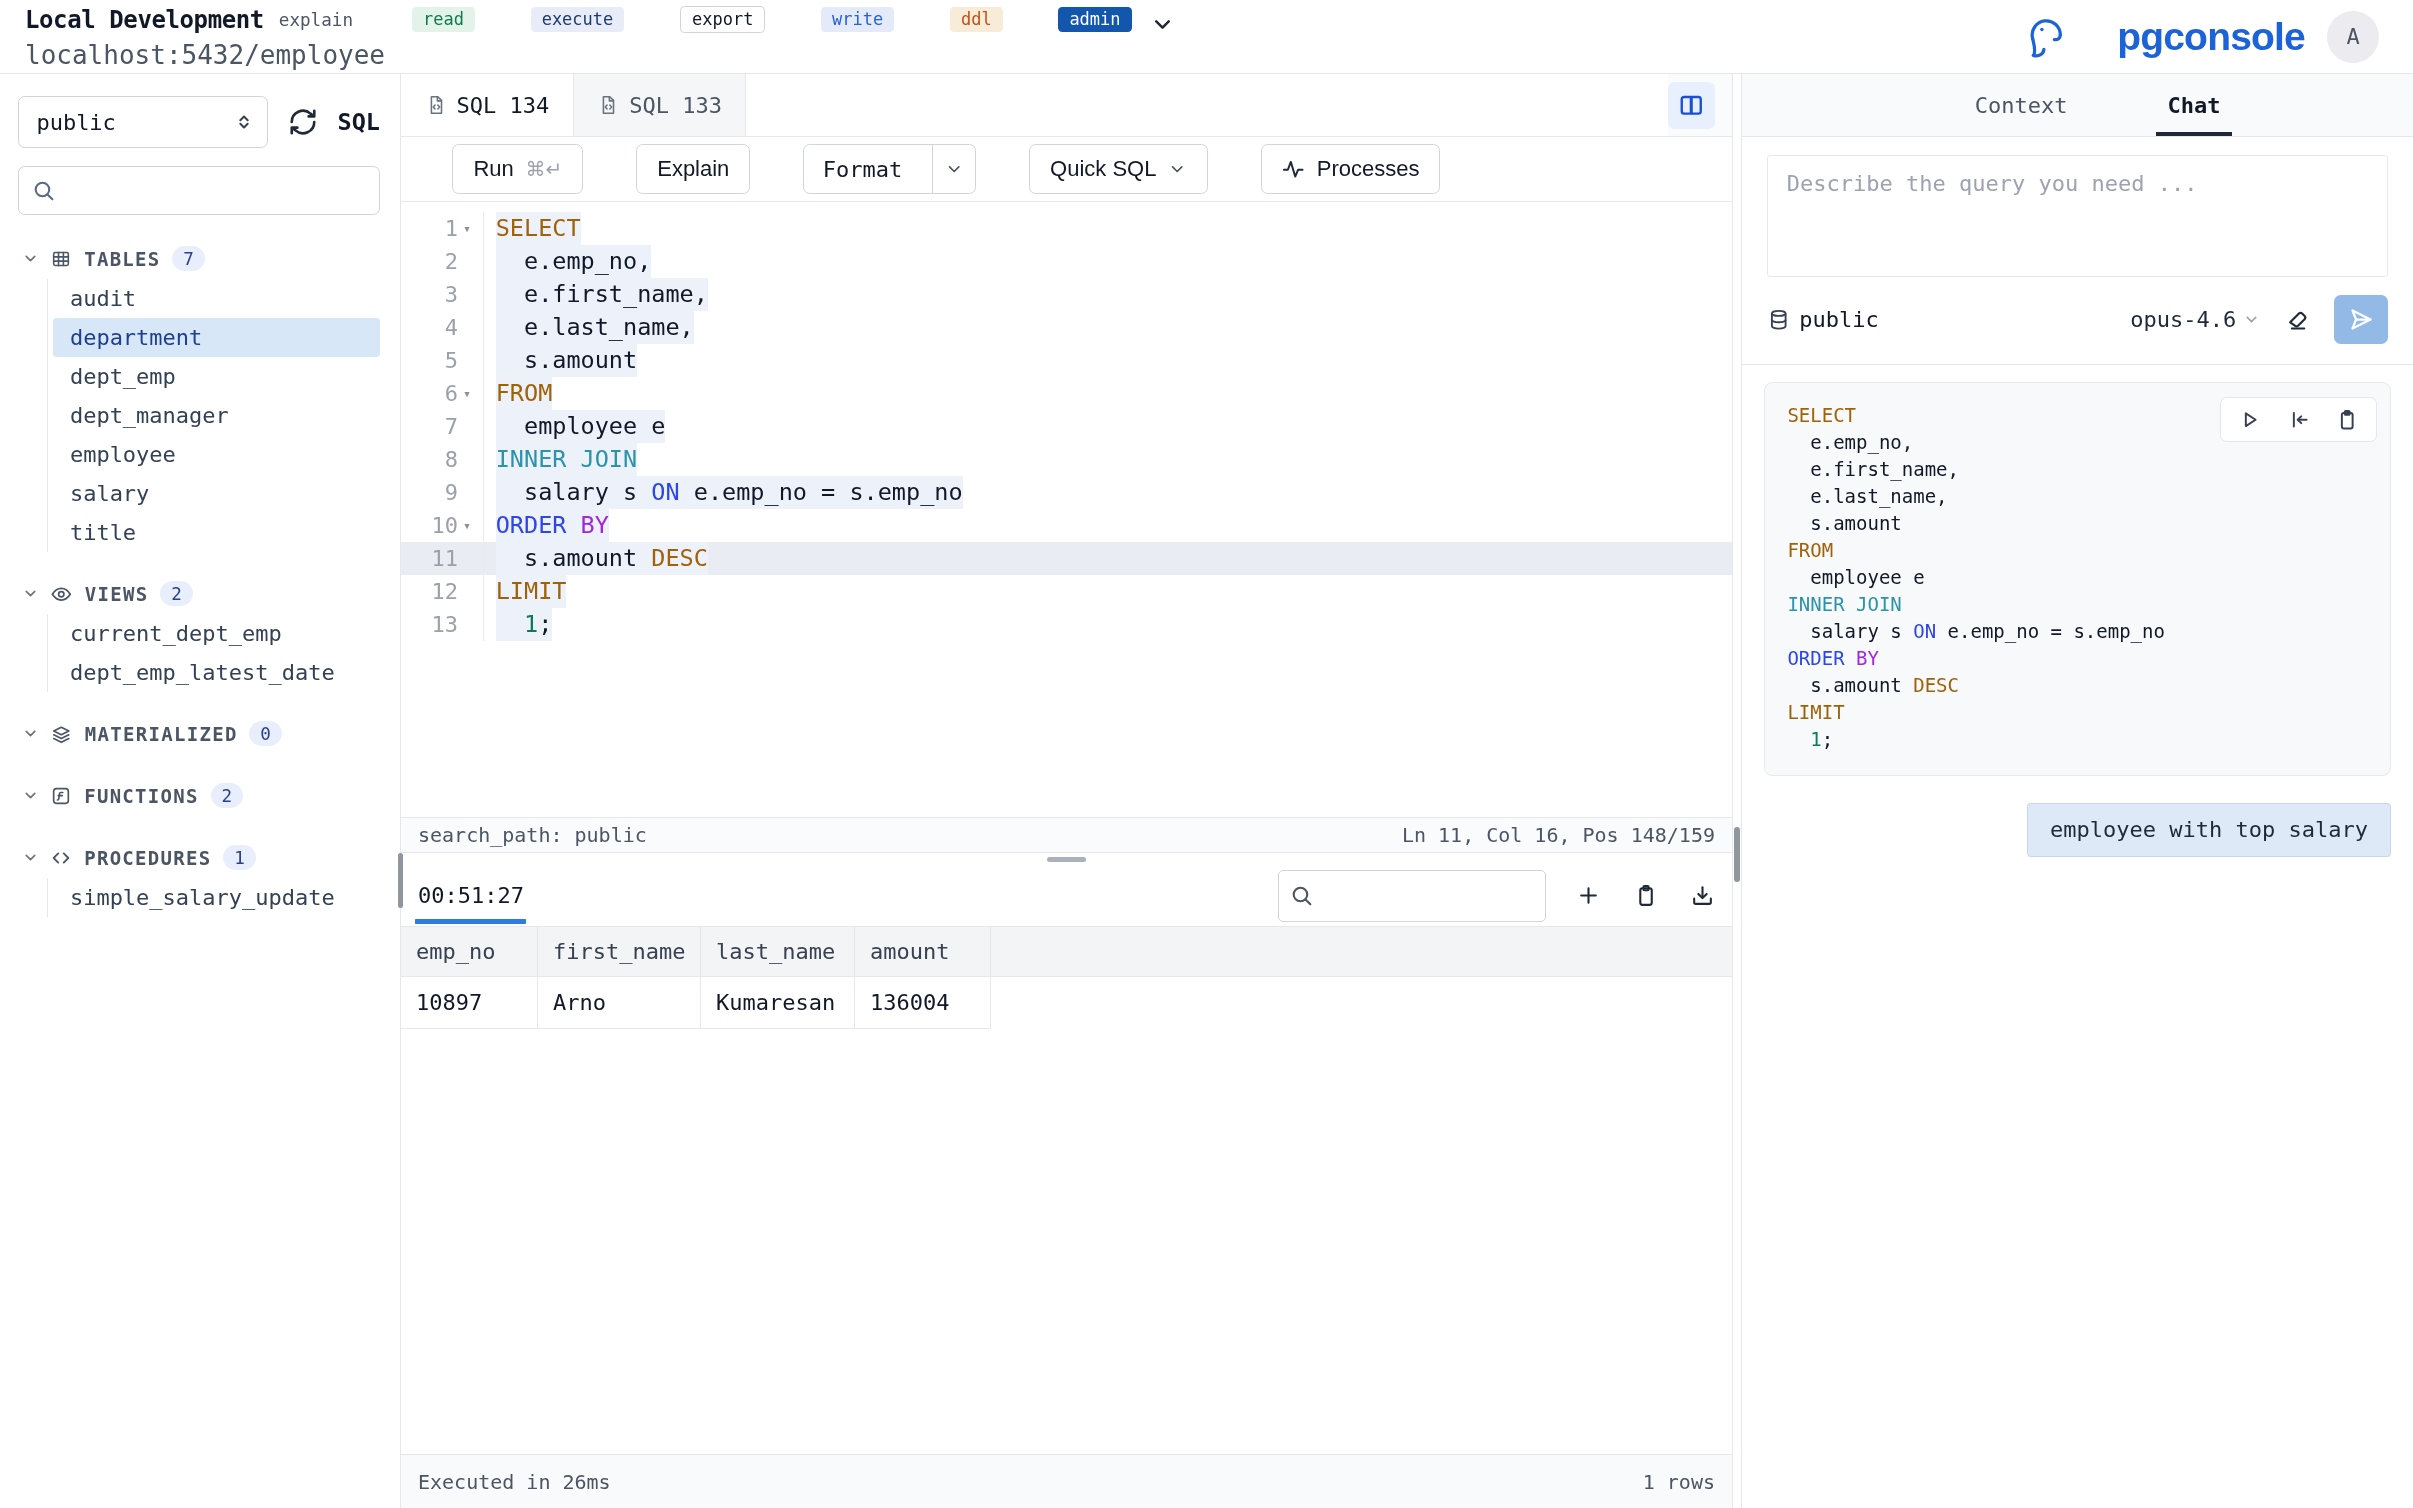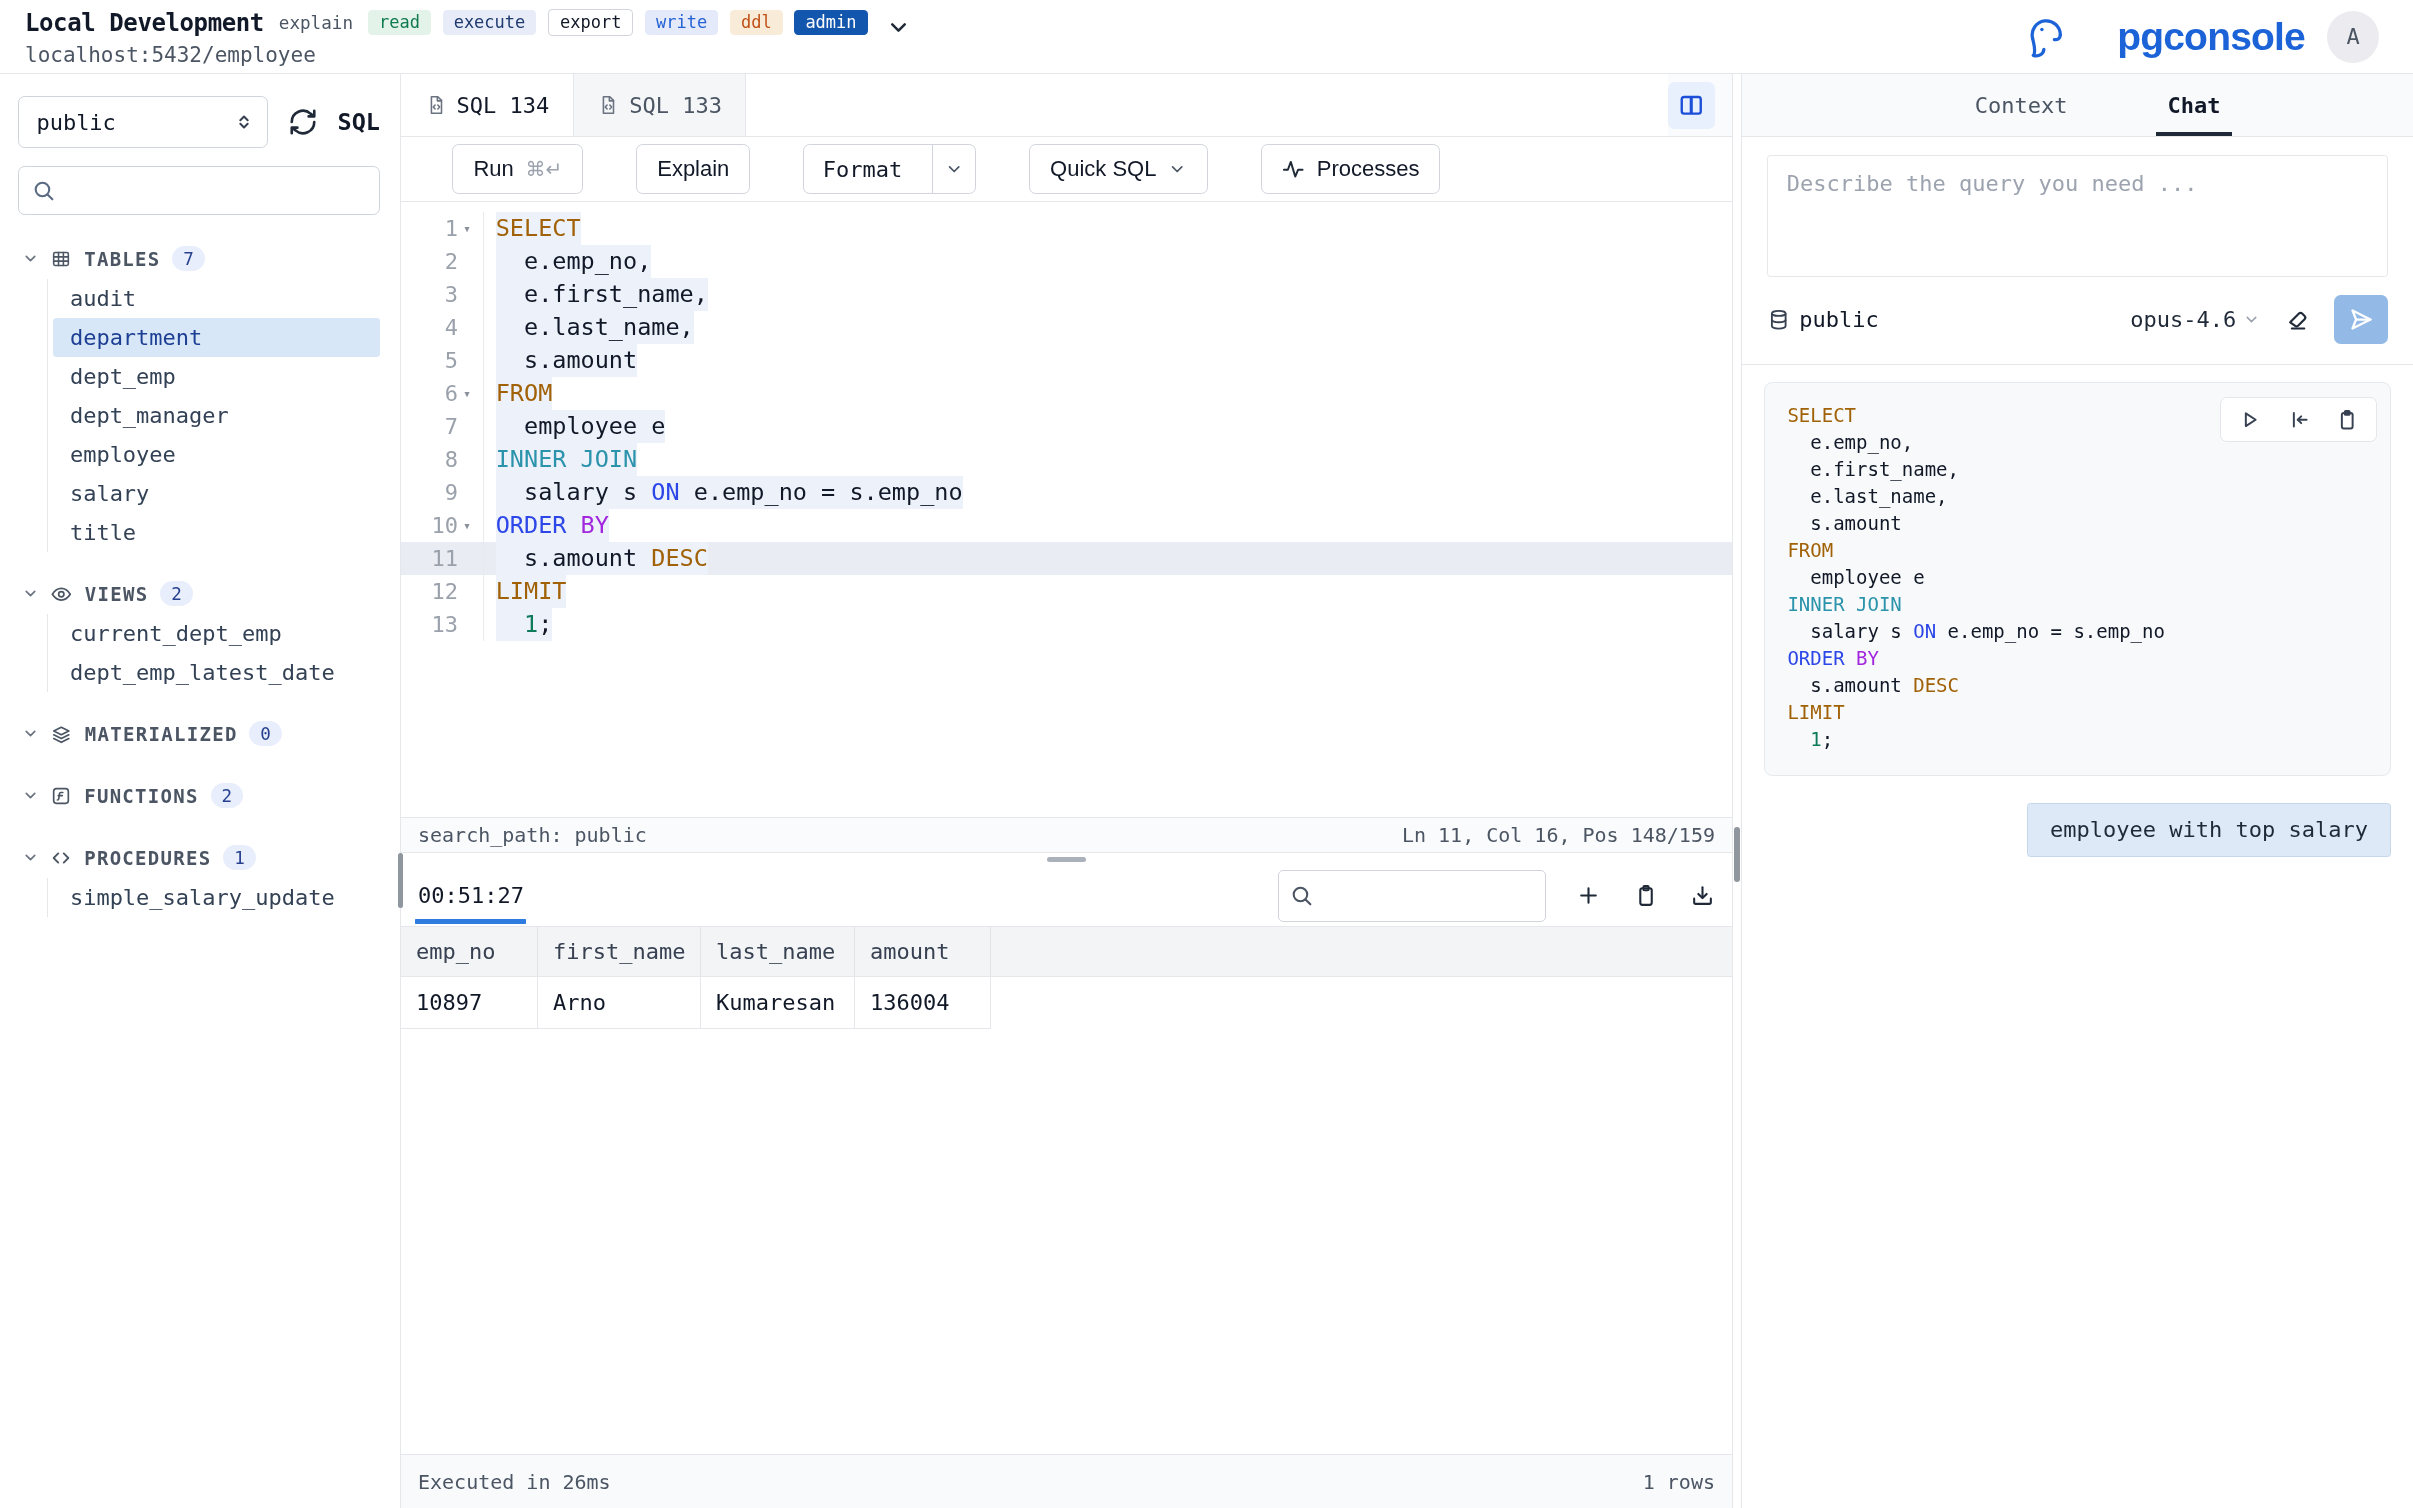--- a/index.html
+++ b/index.html
@@ -8,29 +8,29 @@
   svg { display:block; }
   .ico { display:inline-flex; align-items:center; justify-content:center; }
 
   
   .app-header { height:74px; border-bottom:0.8px solid #e5e7eb; display:flex;
     align-items:center; justify-content:space-between; padding:0 34px 0 25px; }
   .hdr-left { display:flex; flex-direction:column; gap:3.4px; }
   .title-row { display:flex; align-items:center; gap:15px; }
   .app-title { font-size:24px; font-weight:bold; letter-spacing:-0.4px; }
   .mode-label { font-size:17.6px; color:#4b5563; }
-  .badge { font-size:17px; padding:4.2px 11px; border-radius:4.2px; line-height:1; }
+  .badge { font-size:17px; padding:4.2px 11px; border-radius:4.2px; line-height:1;margin-left:44px; }
   .badge-green  { color:#0f7a4d; background:#e4f3ea; }
   .badge-navy   { color:#1e3a6e; background:#e8ecf8; }
   .badge-outline{ color:#111827; background:#fff; border:0.8px solid #d1d5db; }
   .badge-blue   { color:#2563d4; background:#e4eaf9; }
   .badge-orange { color:#c05117; background:#f8ecd9; }
   .badge-solid  { color:#ffffff; background:#1356ad; }
   .hdr-chev { color:#1f2937; margin-left:3.4px; margin-top:8.4px; }
-  .conn { font-size:21px; color:#4b5563; }
+  .conn { font-size:26px; color:#4b5563; }
   .hdr-right { display:flex; align-items:center; gap:22px; }
   .brand { display:flex; align-items:center; gap:8.4px; }
   .brand-name { font-family:"Liberation Sans",sans-serif; font-weight:bold;
     font-size:39px; color:#1d63d8; letter-spacing:-0.8px;margin-left:40px; }
   .avatar { width:52px; height:52px; border-radius:50%; background:#ececf0;
     display:flex; align-items:center; justify-content:center; font-size:22px; color:#4b5563; }
 
   
   .app-body { display:flex; height:1435px; }
 

